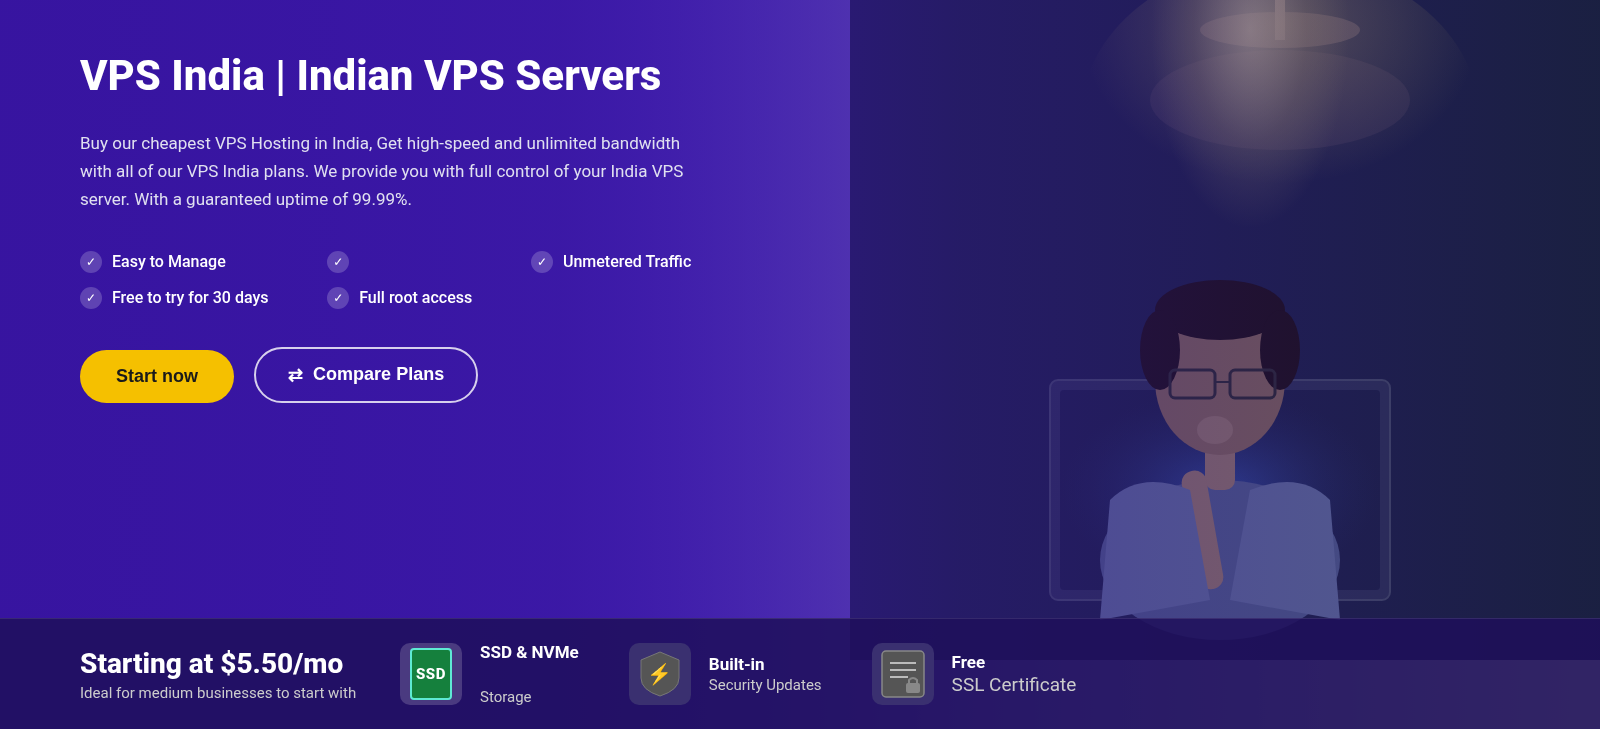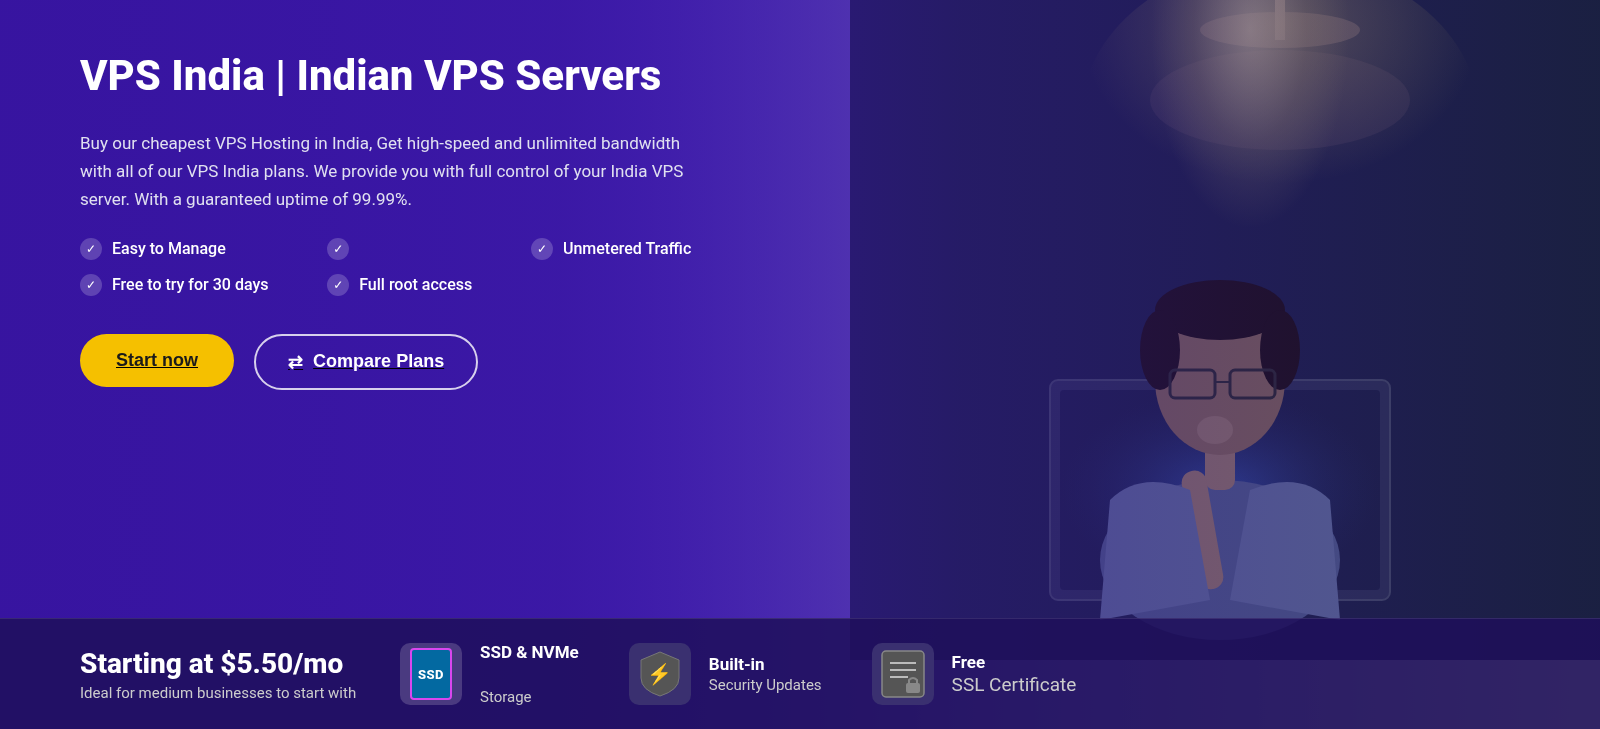--- a/index.html
+++ b/index.html
@@ -78,21 +78,21 @@
       font-weight: 800;
       color: #ffffff;
       line-height: 1.2;
       margin-bottom: 28px;
     }
 
     .hero-description {
       font-size: 17px;
       color: #e0e0f0;
       line-height: 1.65;
-      margin-bottom: 24px;
+      margin-bottom: 37px;
       max-width: 620px;
       font-weight: 400;
     }
 
     .features-grid {
       display: grid;
       grid-template-columns: auto auto auto;
       grid-template-rows: auto auto;
       gap: 14px 50px;
       margin-bottom: 38px;
@@ -116,23 +116,22 @@
       align-items: center;
       justify-content: center;
       flex-shrink: 0;
       color: #fff;
       font-size: 12px;
     }
 
     .cta-buttons {
       display: flex;
       gap: 20px;
-      align-items: flex-start;
+      align-items: flex-end;
       margin-bottom: 0;
-      text-decoration: underline;
     }
 
     .btn-start {
       background: #f5c000;
       color: #1a1a1a;
       border: none;
       border-radius: 50px;
       padding: 16px 36px;
       font-size: 18px;
       font-weight: 700;
@@ -221,27 +220,27 @@
       height: 62px;
       display: flex;
       align-items: center;
       justify-content: center;
       position: relative;
     }
 
     .icon-ssd-inner {
       width: 42px;
       height: 52px;
-      border: 2px solid #d946ef;
+      border: 2px solid #5eead4;
       border-radius: 4px;
-      background: #0369a1;
+      background: #15803d;
       display: flex;
       align-items: center;
       justify-content: center;
-      font-size: 13px;
+      font-size: 15px;
       font-weight: 800;
       color: #fff;
       letter-spacing: 0.5px;
     }
 
     
     .icon-shield {
       background: #3a3070;
       border-radius: 10px;
       width: 62px;

